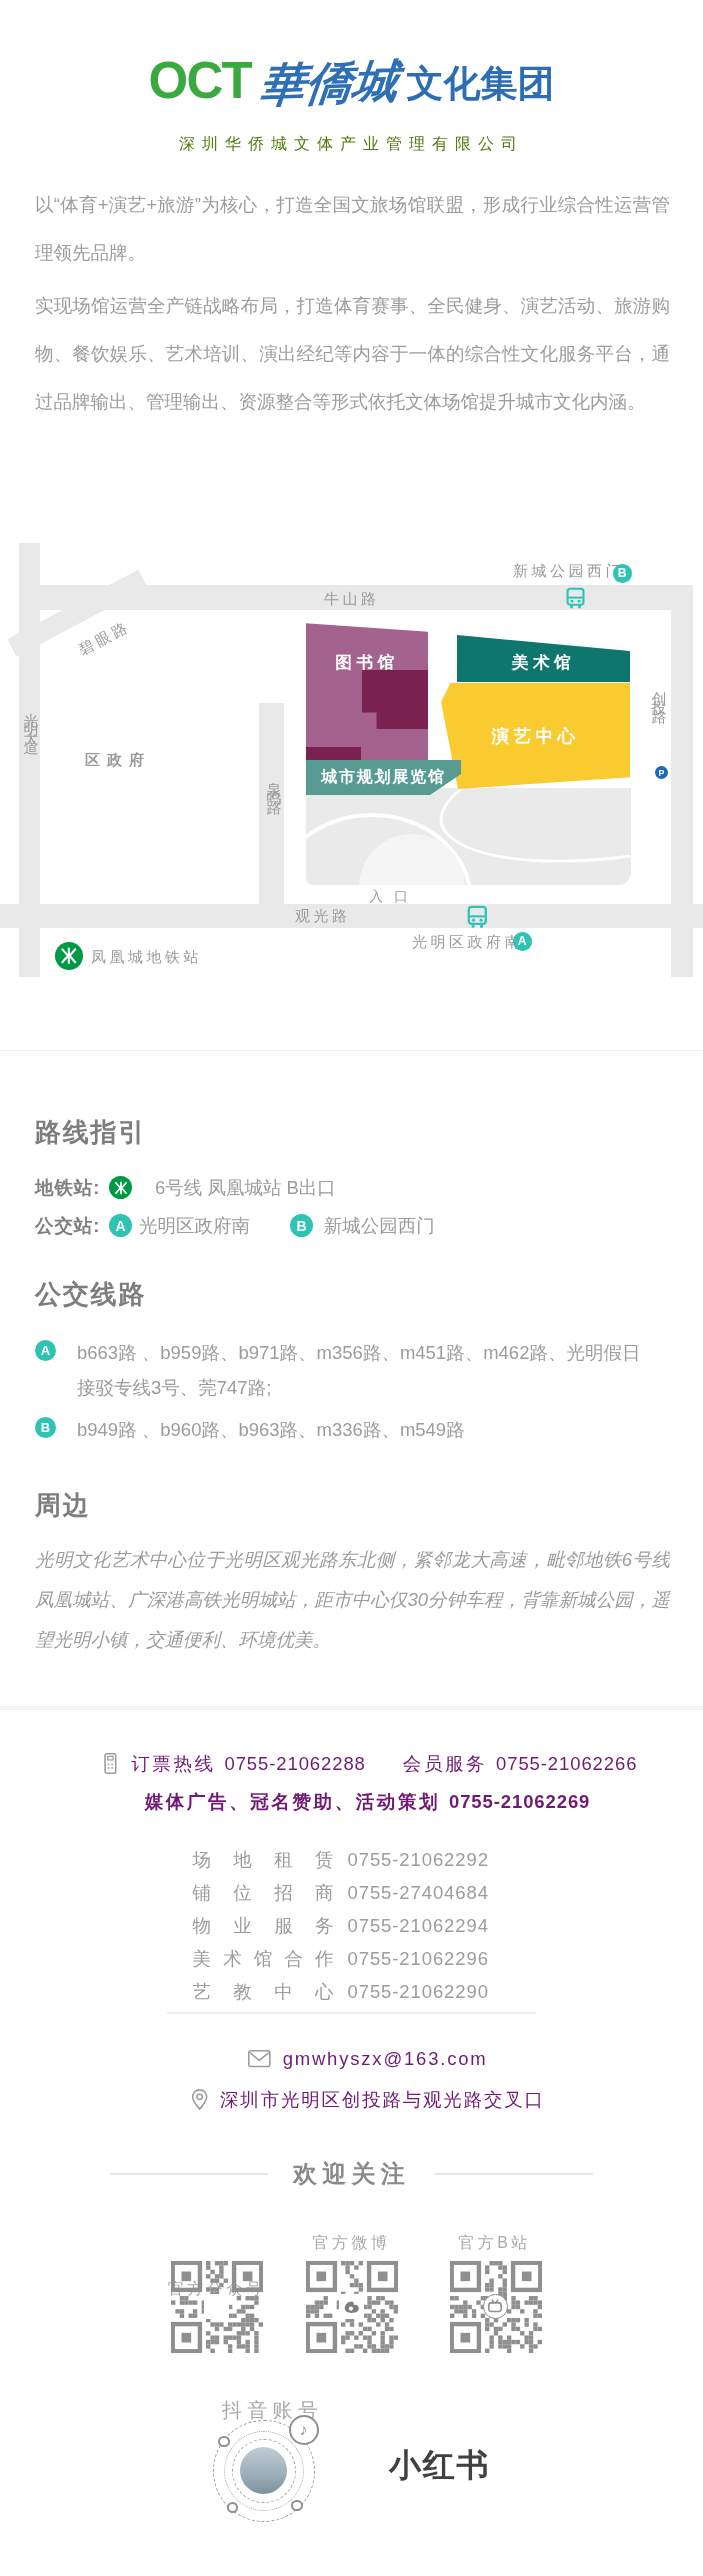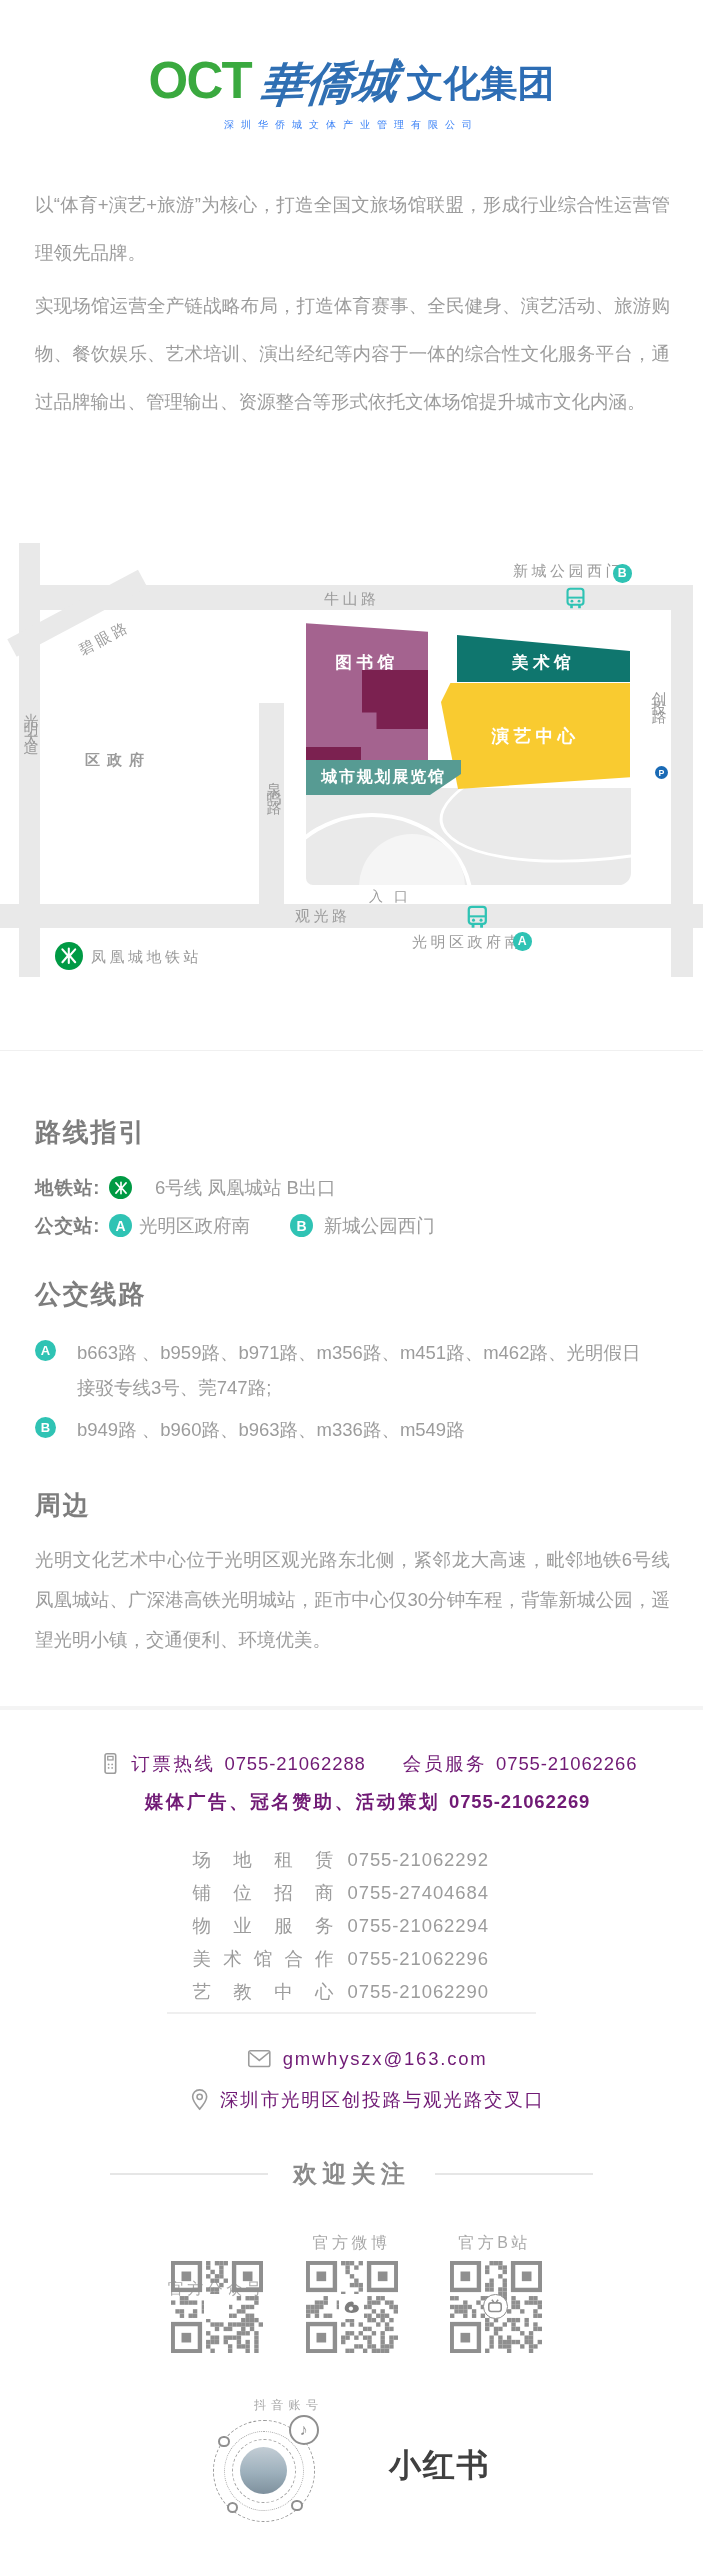--- a/index.html
+++ b/index.html
@@ -6,21 +6,21 @@
   html,body { background:#fff; }
   body { font-family:"Liberation Sans","DejaVu Sans",sans-serif; }
   .page { position:relative; width:703px; height:2576px; margin:0 auto; background:#fff; overflow:hidden; }
 
   
   .logo-block { position:absolute; top:55px; left:0; width:100%; text-align:center; }
   .logo-line { display:flex; justify-content:center; align-items:flex-end; gap:8.8px; }
   .logo-oct { font-size:51px; font-weight:900; color:#3aa93f; letter-spacing:-1.8px; line-height:1; }
   .logo-script { font-size:46px; font-weight:700; color:#2f6fb3; transform:skewX(-8deg) rotate(-2deg); font-style:italic; line-height:1; }
   .logo-suffix { font-size:37px; font-weight:700; color:#2d6db4; line-height:1.15; }
-  .logo-sub { margin-top:12px; font-size:10px; color:#3b82f6; letter-spacing:7px; }
+  .logo-sub { margin-top:28px; font-size:16px; color:#4d7c0f; letter-spacing:7px; }
 
   
   .intro { position:absolute; top:181px; left:35px; width:635px; color:#9c9c9c; font-size:18.5px; line-height:48px; text-align:justify; }
   .intro p + p { margin-top:5.3px; }
 
   
   .map { position:absolute; top:543px; left:0; width:703px; height:508px; background:#fff; border-bottom:1.8px solid #f0f0f0; }
   .map * { position:absolute; }
   .road { background:#e9e9e9; }
   .map-label { color:#9b9b9b; font-size:15px; letter-spacing:3.5px; white-space:nowrap; }
@@ -36,21 +36,21 @@
 
   
   .sec-title { position:absolute; left:35px; font-size:26px; font-weight:bold; color:#7d7d7d; letter-spacing:1.8px; }
   .row-line { position:absolute; left:35px; display:flex; align-items:center; font-size:18.5px; color:#9c9c9c; }
   .row-line .lbl { font-weight:bold; color:#7f7f7f; margin-right:8.8px; letter-spacing:0.9px; }
   .row-line .badge, .row-line .metro-badge { position:static; margin-right:10.6px; flex:none; }
   .row-line .metro-badge { width:23px; height:23px; }
   .busline { position:absolute; left:35px; display:flex; align-items:flex-start; font-size:18.5px; color:#9c9c9c; }
   .busline .badge { position:static; flex:none; width:21px; height:21px; font-size:13px; margin-right:21px; margin-top:5.3px; }
   .busline .txt { width:571px; line-height:35px; }
-  .around-p { position:absolute; left:35px; width:635px; font-size:18.5px; line-height:40px; color:#9c9c9c; text-align:justify; }
+  .around-p { position:absolute; left:35px; width:635px; font-size:18.5px; line-height:40px; color:#9c9c9c; text-align:justify;font-style:italic; }
 
   .hr-full { position:absolute; left:0; width:703px; height:3.5px; background:#f4f4f4; }
   .hr-mid { position:absolute; left:167px; width:369px; height:1.8px; background:#efefef; }
 
   
   .c-line { position:absolute; left:16px; width:100%; display:flex; justify-content:center; align-items:center; font-size:18.5px; color:#701a75; letter-spacing:2.6px; }
   .c-line .num { letter-spacing:0.9px; margin-left:8.8px; }
   .c-line .gap { width:37px; }
   .c-line svg { margin-right:10.6px; }
   .c-rows { position:absolute; left:0; width:100%; }
@@ -58,21 +58,21 @@
   .c-row .rl { width:141px; text-align:justify; text-align-last:justify; margin-right:14px; }
   .c-row .rv { width:163px; text-align:left; letter-spacing:0.9px; }
 
   
   .follow-title { position:absolute; left:0; width:100%; display:flex; align-items:center; justify-content:center; color:#8a8a8a; font-size:24px; font-weight:bold; letter-spacing:5.3px; }
   .follow-title .bar { width:158px; height:1.8px; background:#e6e6e6; margin:0 24.6px; }
   .qr-label { position:absolute; font-size:16px; color:#a9a9a9; letter-spacing:3.5px; text-align:center; width:141px; }
   .qr-box { position:absolute; width:91px; height:91px; }
   .qr-box .center-logo { position:absolute; left:33px; top:33px; width:24.6px; height:24.6px; background:#fff; display:flex; align-items:center; justify-content:center; }
   .photo { background:linear-gradient(180deg,#c3cdd5 0%,#9db0bc 55%,#7e909d 100%); }
-  .douyin-label { position:absolute; font-size:12px; color:#a9a9a9; letter-spacing:5.3px;margin-left:32px; }
+  .douyin-label { position:absolute; font-size:20px; color:#a9a9a9; letter-spacing:5.3px; }
   .douyin { position:absolute; width:102px; height:102px; }
   .douyin .ring1 { position:absolute; inset:0; border:1.8px dashed #9a9a9a; border-radius:50%; }
   .douyin .ring2 { position:absolute; inset:10.6px; border:1.8px dotted #a5a5a5; border-radius:50%; }
   .douyin .ring3 { position:absolute; inset:19.3px; border:1.8px dashed #a5a5a5; border-radius:50%; }
   .douyin .photo-c { position:absolute; left:27px; top:27px; width:47px; height:47px; border-radius:50%; }
   .douyin .note { position:absolute; right:-3.5px; top:-5.3px; width:30px; height:30px; border-radius:50%; background:#fff; border:2.6px solid #8f8f8f; color:#8f8f8f; font-size:16px; display:flex; align-items:center; justify-content:center; }
   .douyin .dot { position:absolute; width:11.4px; height:11.4px; border-radius:50%; border:2.6px solid #8f8f8f; background:#fff; }
   .xhs { position:absolute; font-size:32px; font-weight:900; color:#404040; letter-spacing:1.8px; }
 </style>
 </head>

